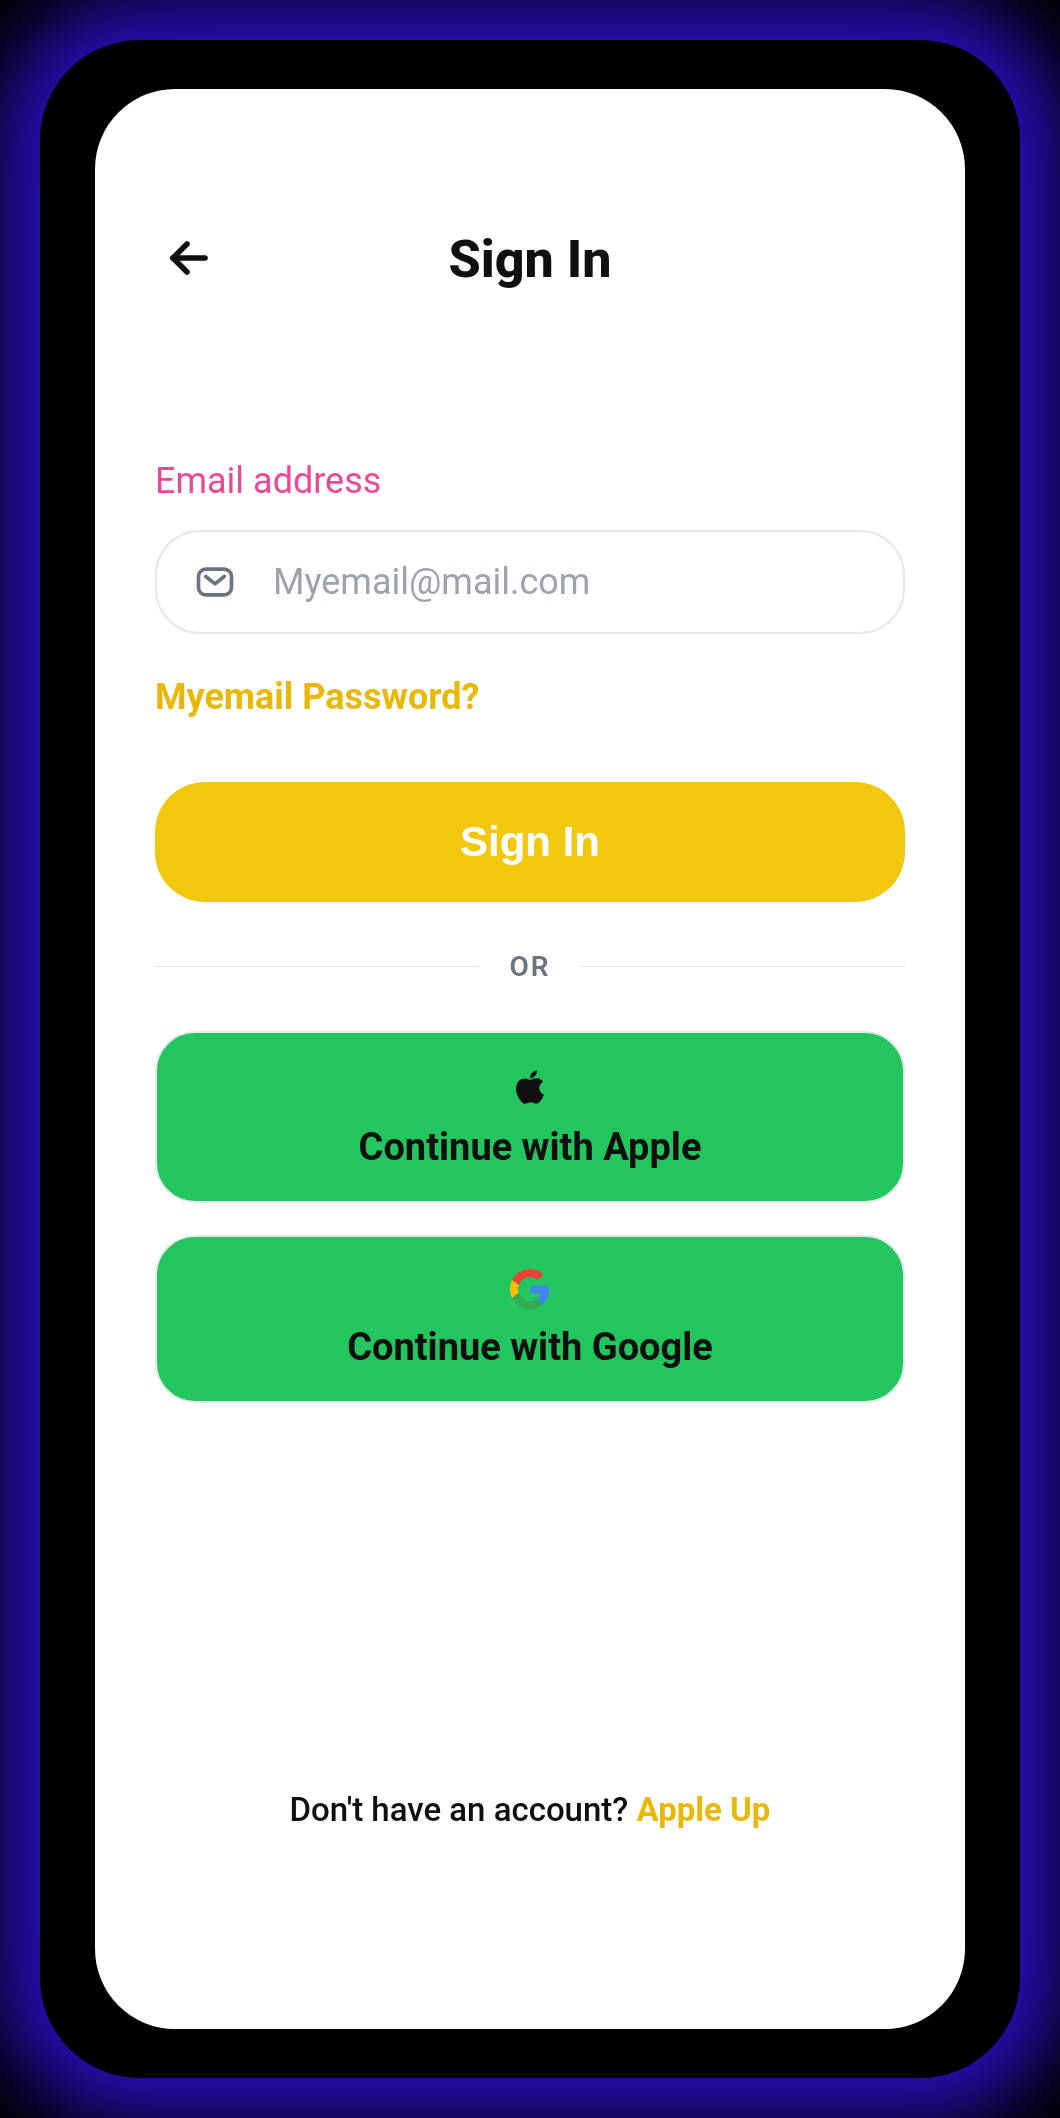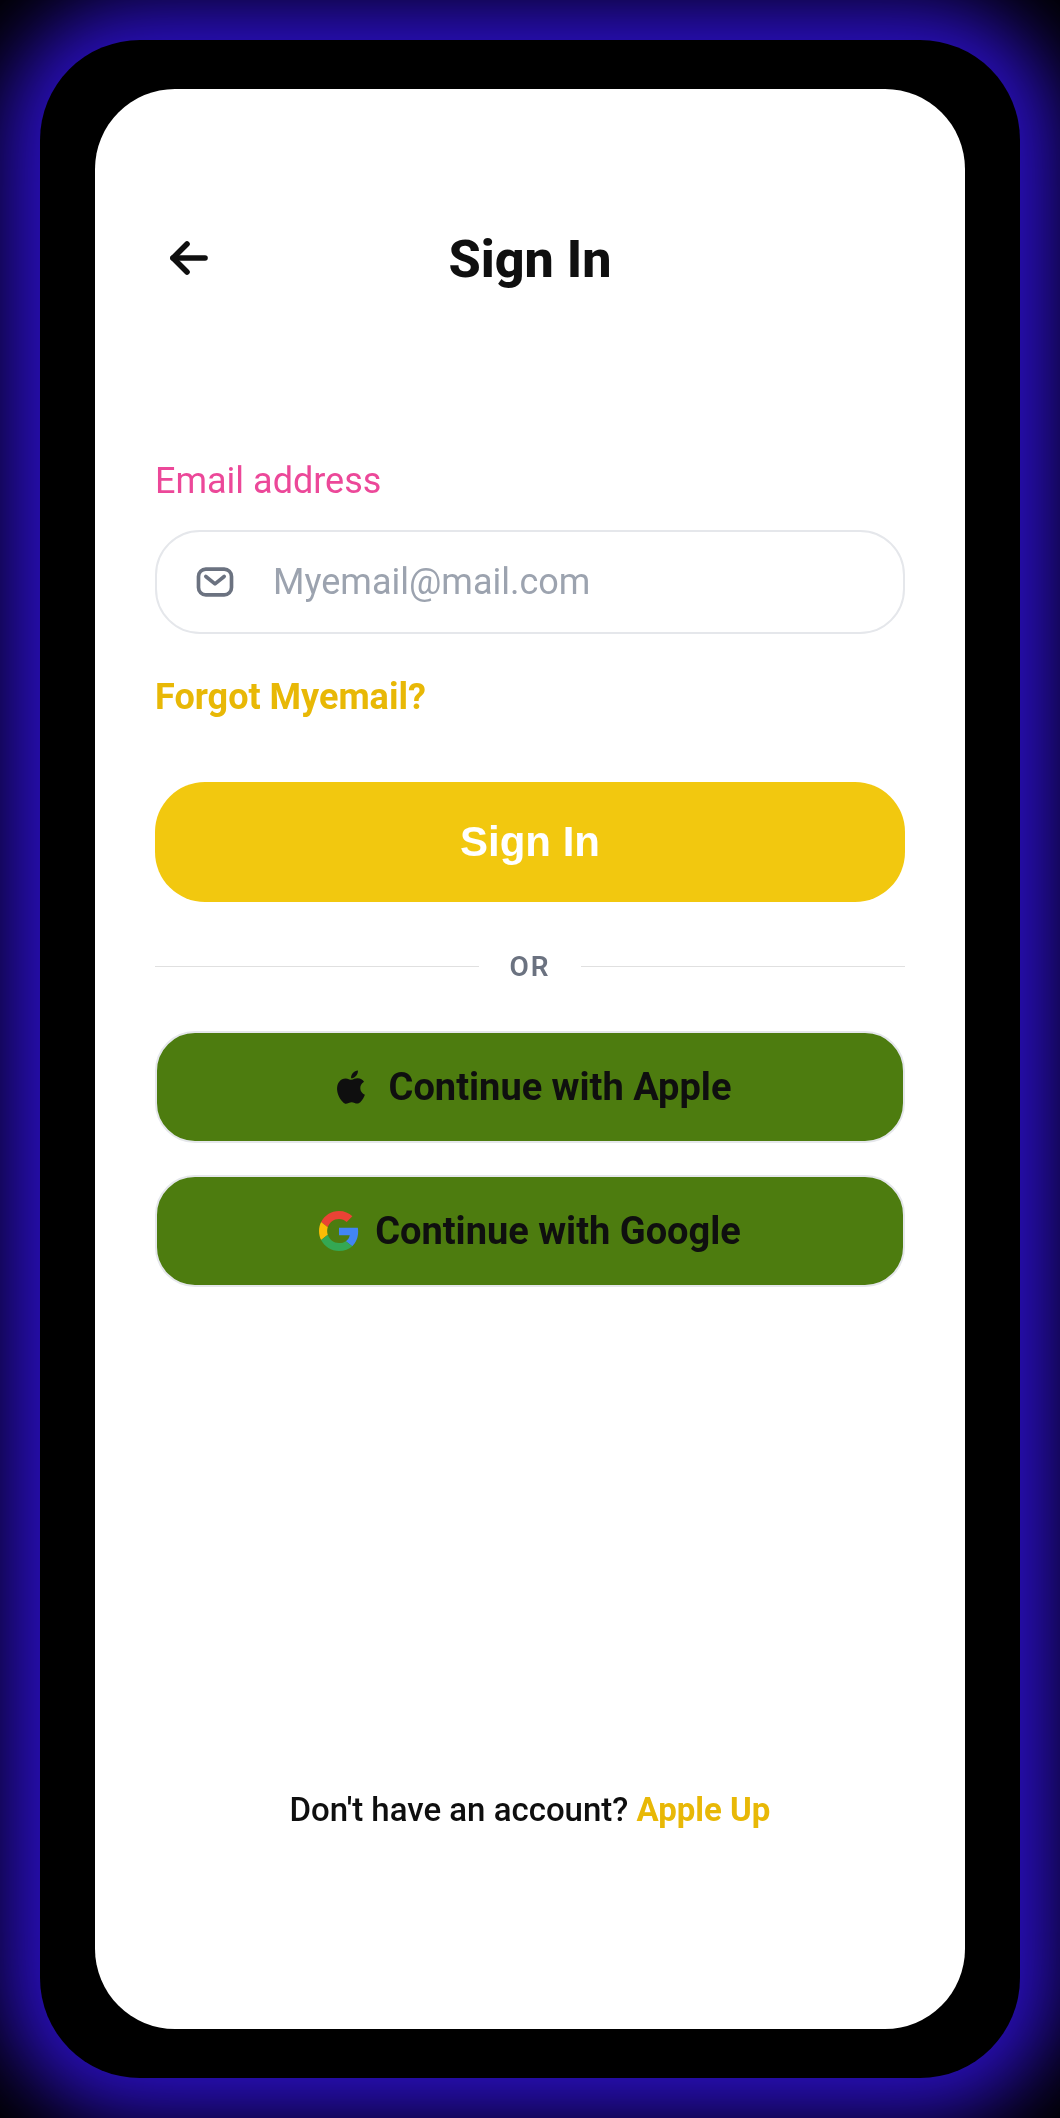--- a/index.html
+++ b/index.html
@@ -131,24 +131,25 @@
       display: flex;
       align-items: center;
       justify-content: center;
       gap: 16px;
       border: 2px solid #e5e7eb;
       border-radius: 40px;
       padding: 32px;
       font-size: 38px;
       font-weight: 700;
       color: #0f0f0f;
-      background: #4d7c0f;
+      background: #22c55e;
       cursor: pointer;
       margin-bottom: 32px;
       font-family: inherit;
+      flex-direction: column;
     }
     .footer {
       margin-top: auto;
       text-align: center;
       padding-bottom: 140px;
       font-size: 33px;
       color: #0f0f0f;
       font-weight: 500;
     }
     .footer .signup-link {
@@ -184,21 +185,21 @@
           <rect x="3" y="5" width="18" height="14" rx="4"></rect>
           <polyline points="7 9 12 13 17 9"></polyline>
         </svg>
         <input type="email" placeholder="Myemail@mail.com" style="">
       </div>
     </div>
 
     <div>
     </div>
 
-    <div class="forgot">Forgot Myemail?</div>
+    <div class="forgot">Myemail Password?</div>
 
     <button class="signin-btn">Sign In</button>
 
     <div class="divider">
       <div class="divider-line"></div>
       <div class="divider-text">OR</div>
       <div class="divider-line"></div>
     </div>
 
     <button class="social-btn">

